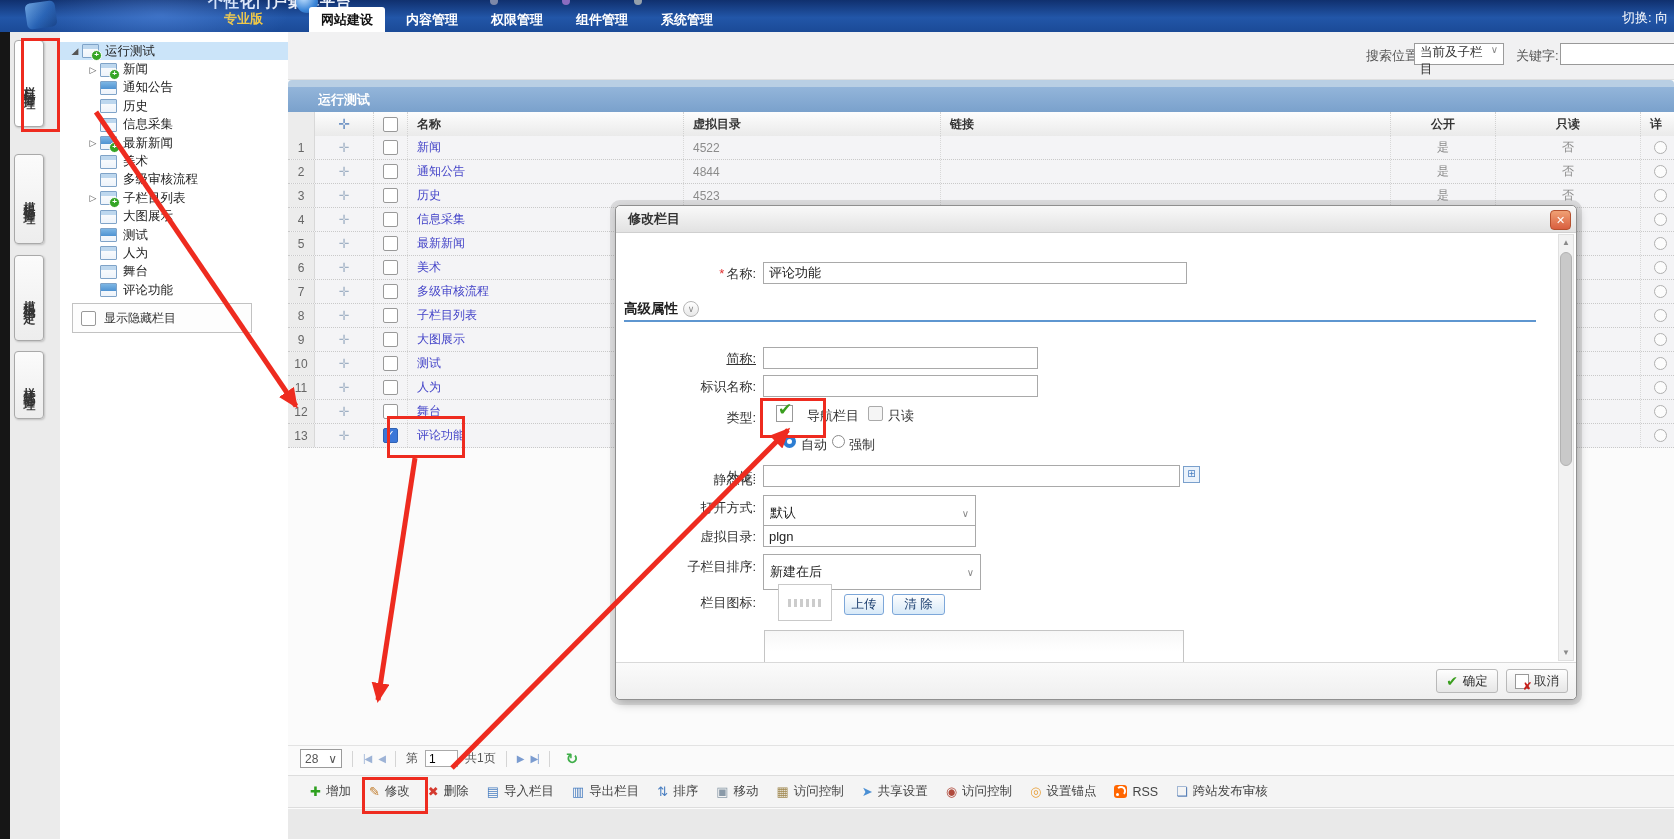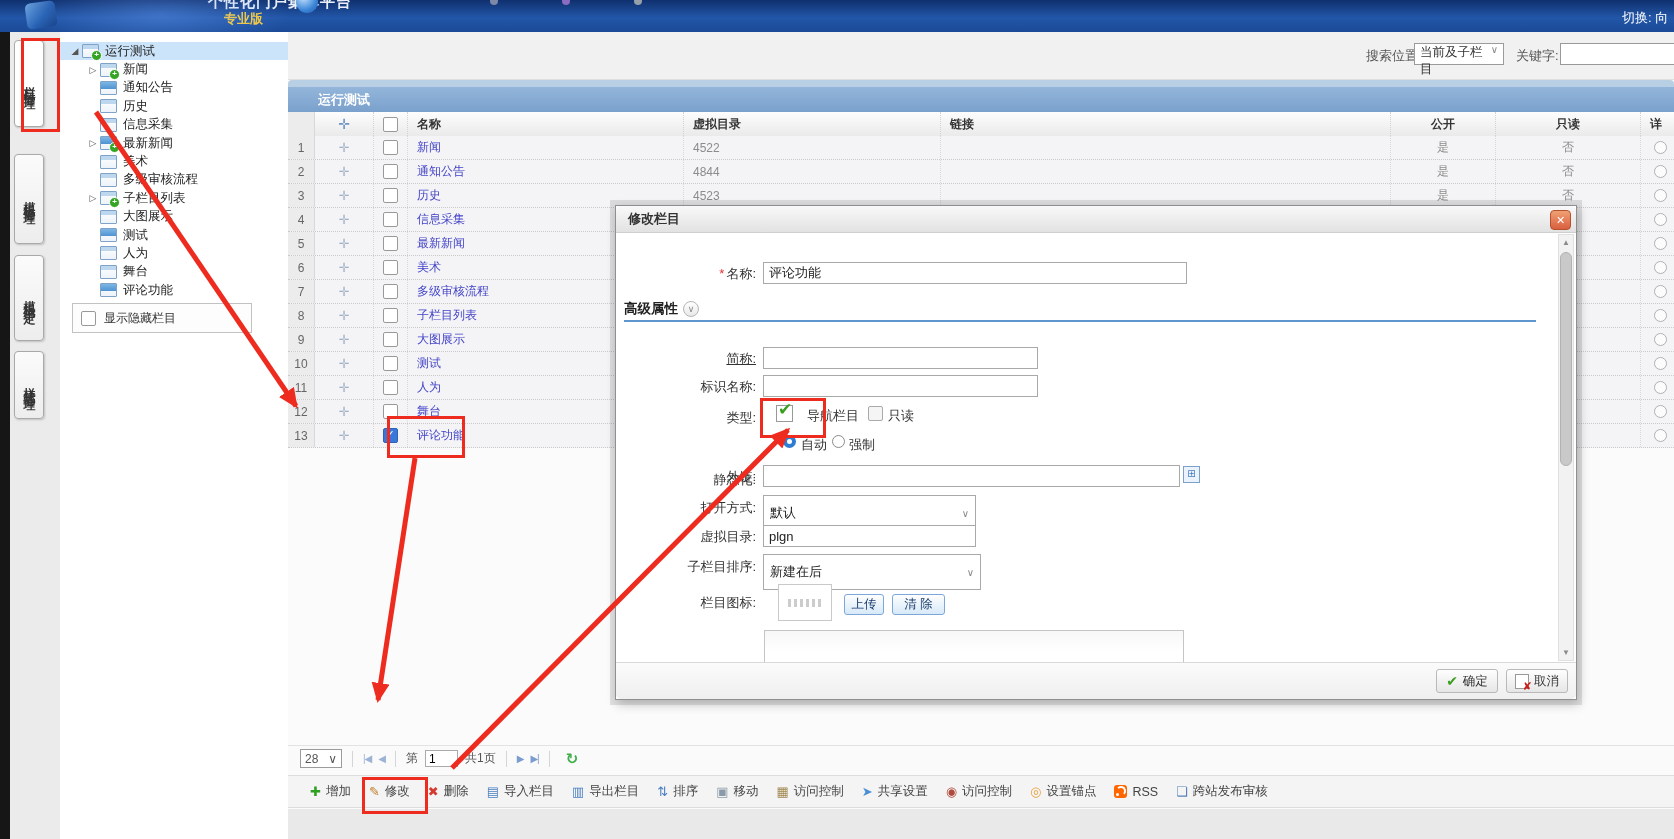--- a/index.html
+++ b/index.html
@@ -96,21 +96,21 @@
   .toolbar{position:absolute;left:0;right:0;top:743px;height:33px;background:#f4f4f4;border-top:1px solid #ddd;border-bottom:1px solid #ddd;
            display:flex;align-items:center;gap:18px;padding-left:22px;box-sizing:border-box;}
   .tb-item{display:flex;align-items:center;gap:5px;color:#444;font-size:12.5px;cursor:pointer;white-space:nowrap;}
   .tb-ic{font-size:13px;line-height:1;}
   .tb-ic.rss{width:13px;height:13px;background:#f60;border-radius:3px;position:relative;font-size:0;}
   .tb-ic.rss::before{content:'';position:absolute;left:2px;bottom:2px;width:3px;height:3px;background:#fff;border-radius:50%;}
   .tb-ic.rss::after{content:'';position:absolute;left:2px;bottom:2px;width:6px;height:6px;
         border:2px solid transparent;border-top-color:#fff;border-right-color:#fff;border-radius:50%;}
   .footer-gray{position:absolute;left:0;right:0;top:777px;bottom:0;background:#e9e9e9;}
   
-  .modal{position:absolute;left:615px;top:205px;width:962px;height:495px;background:#fff;border:1px solid #8f8f8f;border-radius:0;
+  .modal{position:absolute;left:615px;top:205px;width:962px;height:495px;background:#fff;border:1px solid #8f8f8f;border-radius:5px;
          box-shadow:0 0 0 5px rgba(120,120,120,.20),2px 4px 10px rgba(0,0,0,.25);z-index:40;box-sizing:border-box;}
   .m-head{height:26px;background:linear-gradient(#f9f9f9,#e2e2e2);border-bottom:1px solid #cfcfcf;border-radius:5px 5px 0 0;
           display:flex;align-items:center;padding-left:12px;font-weight:bold;color:#333;font-size:13px;}
   .m-close{position:absolute;right:5px;top:4px;width:19px;height:18px;background:linear-gradient(#f0a074,#d95f3f);
            border:1px solid #b5512f;border-radius:4px;color:#fff;font-weight:bold;font-size:11px;
            display:flex;align-items:center;justify-content:center;cursor:pointer;}
   .m-scroll{position:absolute;right:2px;top:28px;bottom:38px;width:16px;background:#f2f2f2;border:1px solid #e0e0e0;box-sizing:border-box;}
   .m-scroll .sc-up,.m-scroll .sc-dn{position:absolute;left:0;right:0;height:15px;color:#8a8a8a;font-size:8px;text-align:center;line-height:15px;cursor:pointer;}
   .sc-up{top:0;} .sc-dn{bottom:0;}
   .m-thumb{position:absolute;left:1px;right:1px;top:17px;height:212px;background:#c9c9c9;border:1px solid #b2b2b2;border-radius:7px;cursor:pointer;}
@@ -156,20 +156,41 @@
 <div id="app">
 
   <div class="topbar">
     <div class="logo-mark"></div>
     <div class="brand-title">个性化门户集群平台</div>
     <div class="brand-edition">专业版</div>
     <div class="sphere"></div>
     <div class="tab-dot" style="left:490px;background:#7d88a8;"></div>
     <div class="tab-dot" style="left:562px;background:#8a6cc0;"></div>
     <div class="tab-dot" style="left:634px;background:#95a0ab;"></div>
+    <div class="top-tabs">
+  <div class="top-tab active">
+    <span>网站建设</span>
+  </div>
+
+  <div class="top-tab">
+    <span>内容管理</span>
+  </div>
+
+  <div class="top-tab">
+    <span>权限管理</span>
+  </div>
+
+  <div class="top-tab">
+    <span>组件管理</span>
+  </div>
+
+  <div class="top-tab">
+    <span>系统管理</span>
+  </div>
+</div>
     <div class="switch-label">切换: 向</div>
   </div>
 
   <div class="edge-strip"></div>
   <div class="side-strip"></div>
   <div class="side-tabs">
   <div class="side-tab active">
     <span>栏目管理</span>
   </div>
 

